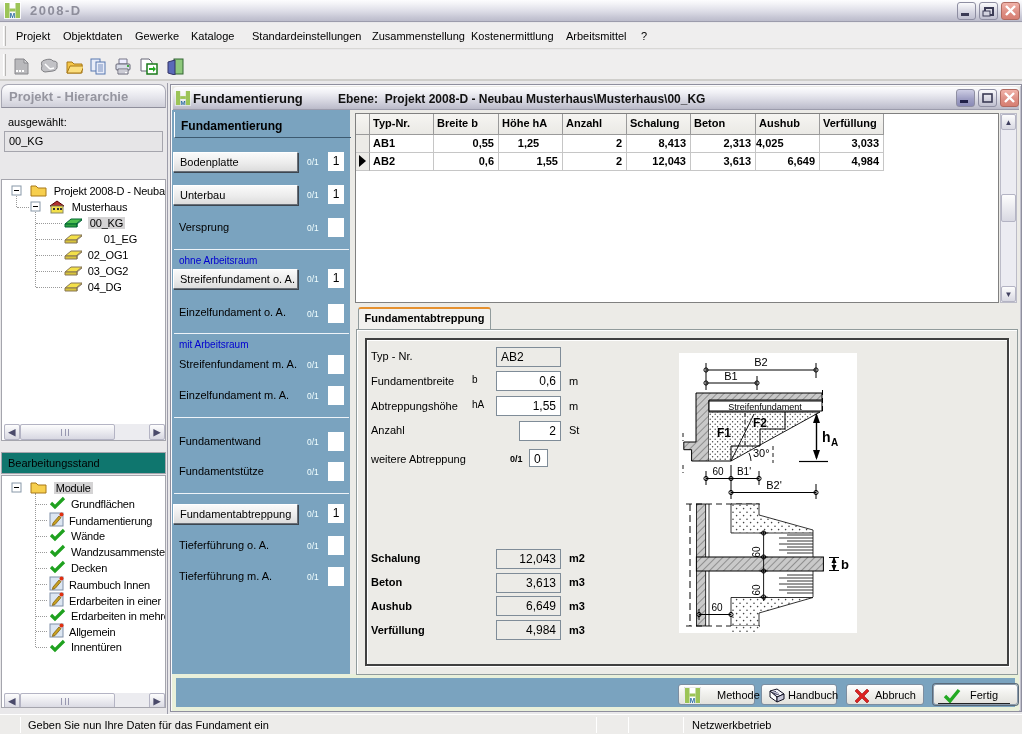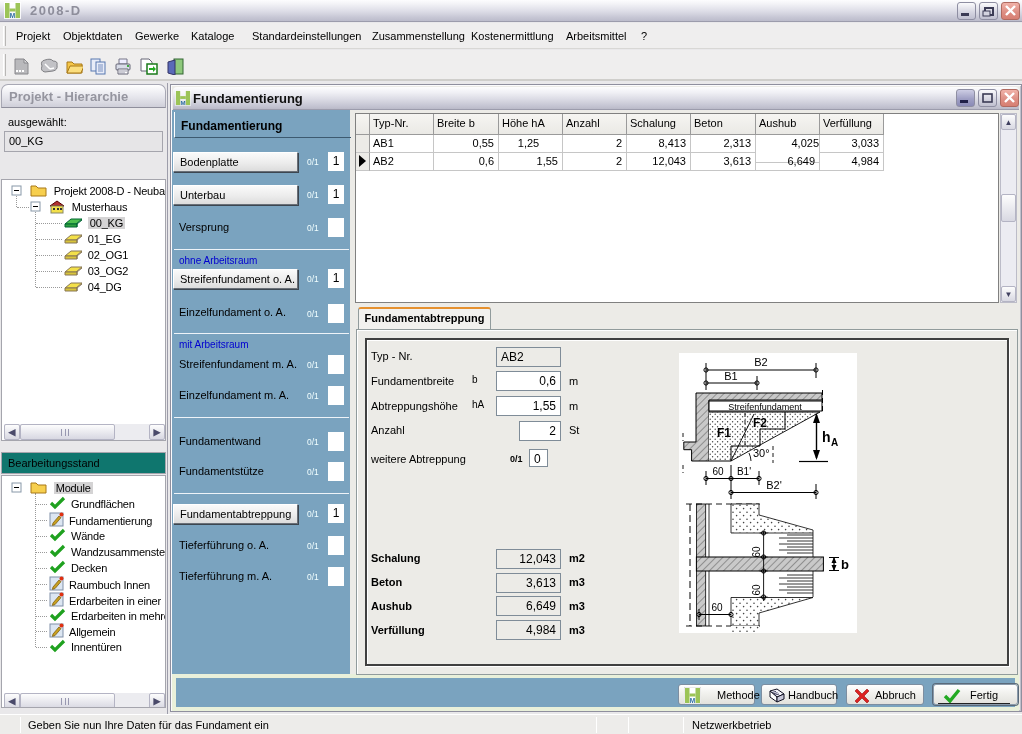--- a/index.html
+++ b/index.html
@@ -68,21 +68,21 @@
   background:linear-gradient(to bottom,#fafafa,#ececec 55%,#dcdcdc); border:1px solid #58606a;
   border-top-color:#fff; border-left-color:#fff; border-right-color:#6a7078; border-bottom-color:#6a7078;
   box-shadow:1px 1px 0 #3c4650; font-size:11px; line-height:18px; padding-left:6px; }
 .panellbl { position:absolute; left:7px; font-size:11px; color:#000; height:14px; line-height:14px; }
 .zo { position:absolute; font-size:8.5px; color:#f2ffff; }
 .valbox { position:absolute; width:16px; height:19px; background:#fff; font-size:12px; text-align:center; line-height:19px; }
 .bsep { position:absolute; left:2px; width:175px; height:1px; background:#eef3f8; }
 .bluehdr { position:absolute; font-size:10px; color:#0000d0; }
 
 
-#gridarea { position:absolute; left:184px; top:28px; width:644px; height:190px; background:#fff; border:1px solid #808080; }
+#gridarea { position:absolute; left:184px; top:28px; width:644px; height:190px; background:#fff; border:1px solid #808080;font-weight:bold; }
 .gcell { position:absolute; border-right:1px solid #c6c6c6; border-bottom:1px solid #c6c6c6; font-size:11px; line-height:17px; white-space:nowrap; overflow:hidden; }
 .ghead { background:linear-gradient(to bottom,#f6f5f2,#eae9e5); border-right:1px solid #9a9a9a; border-bottom:1px solid #9a9a9a; line-height:19px; }
 #vscroll { position:absolute; left:829px; top:28px; width:17px; height:190px; background:#ececf2; border:1px solid #bcbcc8; }
 .varr { position:absolute; left:0px; width:15px; height:16px; background:linear-gradient(to bottom,#fdfdfd,#d8d8e2); border:1px solid #b4b4c4; border-radius:2px; text-align:center; font-size:8px; line-height:15px; color:#404060; font-weight:bold; }
 
 
 #tab { position:absolute; left:187px; top:222px; height:22px; width:133px; background:#f2f1ee; border:1px solid #919b9c; border-bottom:none;
   border-top:2px solid #e5902e; border-radius:3px 3px 0 0; font-weight:bold; text-align:center; line-height:19px; }
 #tabsheet { position:absolute; left:185px; top:244px; width:662px; height:346px; background:#ecebe7; border:1px solid #919b9c; box-shadow:inset 1px 1px 0 #fff; }
 #groupbox { position:absolute; left:8px; top:8px; width:644px; height:328px; border:2px solid #404040; box-shadow:inset 1px 1px 0 #fff, 1px 1px 0 #fff; }
@@ -220,21 +220,21 @@
           <path d="M13 11 v-3 l5 -4" fill="none" stroke="#063"></path>
         </svg>
       <span class="tsel" style="margin-left:2px">00_KG</span>
     </div>
     <div class="trow" style="left:62px; top:51px">
       <svg width="19" height="13" style="vertical-align:-2px">
           <path d="M1 8 l6 -5 h11 l-6 5 z" fill="#f3e049" stroke="#875" stroke-width="1"></path>
           <path d="M1 8 h12 v3 h-12 z" fill="#d8c43a" stroke="#875"></path>
           <path d="M13 11 v-3 l5 -4" fill="none" stroke="#875"></path>
         </svg>
-      <span style="margin-left:2px">01_EG</span>
+      <span style="margin-left:18px">01_EG</span>
     </div>
     <div class="trow" style="left:62px; top:67px">
       <svg width="19" height="13" style="vertical-align:-2px">
           <path d="M1 8 l6 -5 h11 l-6 5 z" fill="#f3e049" stroke="#875" stroke-width="1"></path>
           <path d="M1 8 h12 v3 h-12 z" fill="#d8c43a" stroke="#875"></path>
           <path d="M13 11 v-3 l5 -4" fill="none" stroke="#875"></path>
         </svg>
       <span style="margin-left:2px">02_OG1</span>
     </div>
     <div class="trow" style="left:62px; top:83px">
@@ -336,20 +336,21 @@
 <div id="childwin" class="abs">
   <div id="ctitle">
     <svg class="abs" style="left:2px;top:3px" width="16" height="16" viewBox="0 0 17 17">
       <rect x="0" y="0" width="17" height="17" fill="#ffffff" opacity="0.5"></rect>
       <rect x="1" y="1" width="4.5" height="15" fill="#9cc457"></rect>
       <rect x="11.5" y="1" width="4.5" height="15" fill="#9cc457"></rect>
       <rect x="5.5" y="6.5" width="6" height="3" fill="#9cc457"></rect>
       <text x="8.5" y="16" font-size="6.5" font-weight="bold" fill="#2d6da0" text-anchor="middle" font-family="Liberation Sans">M</text>
     </svg>
     <span class="t1">Fundamentierung</span>
+    <span class="t2">Ebene:&nbsp; Projekt 2008-D - Neubau Musterhaus\Musterhaus\00_KG</span>
     <div class="winbtn" style="left:783px; background:linear-gradient(to bottom,#cdcde4,#9f9fc4 55%,#8a8ab6)"><svg width="17" height="16">
           <rect x="3" y="10" width="8" height="3" fill="#202048"></rect>
         </svg></div>
     <div class="winbtn" style="left:805px"><svg width="17" height="16">
           <rect x="4" y="4" width="9" height="8" fill="none" stroke="#3b3b55" stroke-width="1.6"></rect>
         </svg></div>
     <div class="winbtn close" style="left:827px"><svg width="17" height="16">
           <path d="M4 3 L13 12 M13 3 L4 12" stroke="#fff" stroke-width="2.4"></path>
         </svg></div>
   </div>
@@ -461,21 +462,21 @@
     <div class="gcell ghead" style="left:335px;top:0;width:65px;height:21px;padding-left:3px">Beton</div>
     <div class="gcell ghead" style="left:400px;top:0;width:64px;height:21px;padding-left:3px">Aushub</div>
     <div class="gcell ghead" style="left:464px;top:0;width:64px;height:21px;padding-left:3px">Verfüllung</div>
     <div class="gcell" style="left:0;top:21px;width:14px;height:18px;background:#ecebe7;border-right:1px solid #9a9a9a"></div>
     <div class="gcell" style="left:14px;top:21px;width:64px;height:18px;padding-left:3px">AB1</div>
     <div class="gcell" style="left:78px;top:21px;width:65px;height:18px;text-align:right;padding-right:4px">0,55</div>
     <div class="gcell" style="left:143px;top:21px;width:64px;height:18px;text-align:center;padding-right:4px">1,25</div>
     <div class="gcell" style="left:207px;top:21px;width:64px;height:18px;text-align:right;padding-right:4px">2</div>
     <div class="gcell" style="left:271px;top:21px;width:64px;height:18px;text-align:right;padding-right:4px">8,413</div>
     <div class="gcell" style="left:335px;top:21px;width:65px;height:18px;text-align:right;padding-right:4px">2,313</div>
-    <div class="gcell" style="left:400px;top:21px;width:64px;height:28px;text-align:right;padding-right:0">4,025</div>
+    <div class="gcell" style="left:400px;top:21px;width:64px;height:18px;text-align:left;padding-right:21px">4,025</div>
     <div class="gcell" style="left:464px;top:21px;width:64px;height:18px;text-align:right;padding-right:4px">3,033</div>
     <div class="gcell" style="left:0;top:39px;width:14px;height:18px;background:#ecebe7;border-right:1px solid #9a9a9a"><svg width="12" height="16">
           <path d="M3 2 L10 8 L3 14 z" fill="#000"></path>
         </svg></div>
     <div class="gcell" style="left:14px;top:39px;width:64px;height:18px;padding-left:3px">AB2</div>
     <div class="gcell" style="left:78px;top:39px;width:65px;height:18px;text-align:right;padding-right:4px">0,6</div>
     <div class="gcell" style="left:143px;top:39px;width:64px;height:18px;text-align:right;padding-right:4px">1,55</div>
     <div class="gcell" style="left:207px;top:39px;width:64px;height:18px;text-align:right;padding-right:4px">2</div>
     <div class="gcell" style="left:271px;top:39px;width:64px;height:18px;text-align:right;padding-right:4px">12,043</div>
     <div class="gcell" style="left:335px;top:39px;width:65px;height:18px;text-align:right;padding-right:4px">3,613</div>

